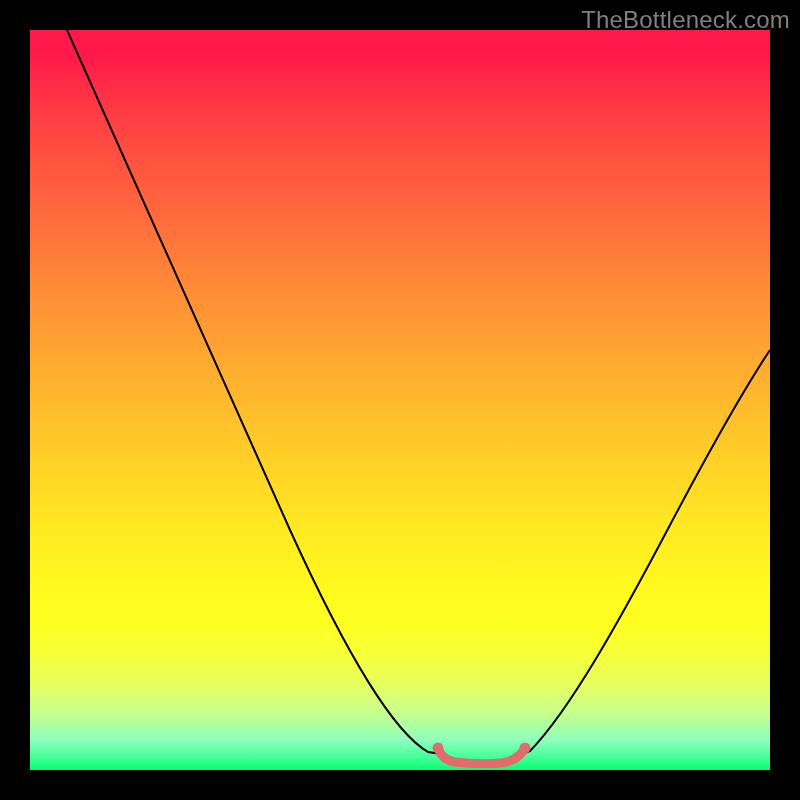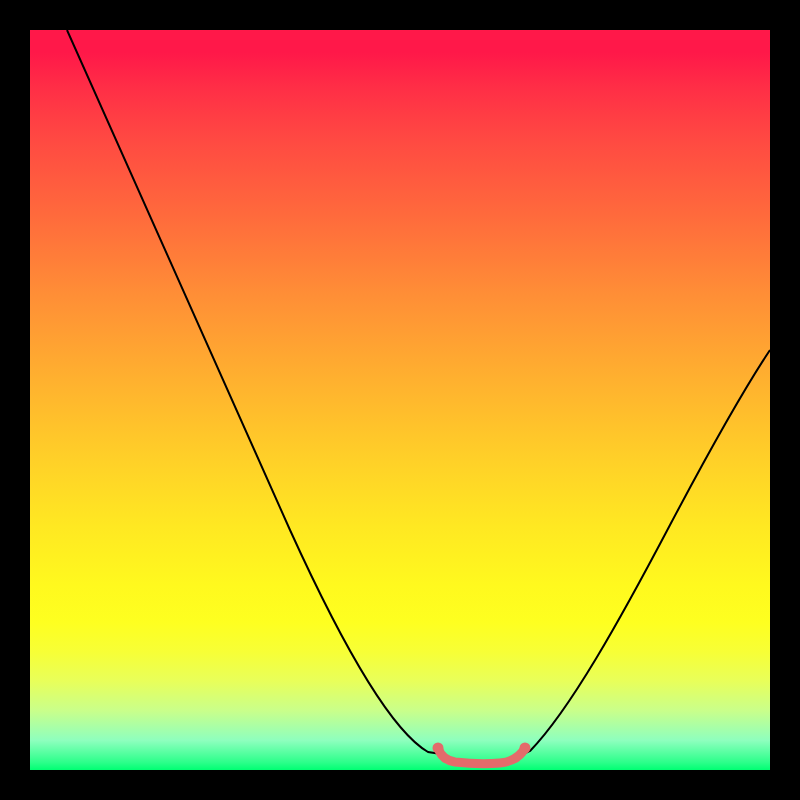--- a/index.html
+++ b/index.html
@@ -54,20 +54,21 @@
     position: absolute;
     inset: 0;
     width: 100%;
     height: 100%;
   }
 </style>
 </head>
 <body>
 
 <div class="frame">
+  <div class="watermark">TheBottleneck.com</div>
   <div class="plot">
     <div class="gradient"></div>
     <svg class="curve" viewBox="0 0 740 740" preserveAspectRatio="none">
       <path d="M 37 0
            C 90 120, 170 300, 260 500
            C 310 610, 360 700, 398 722
            L 411 724
            Q 416 731 425 732
            Q 450 735 470 733
            Q 486 732 493 724

